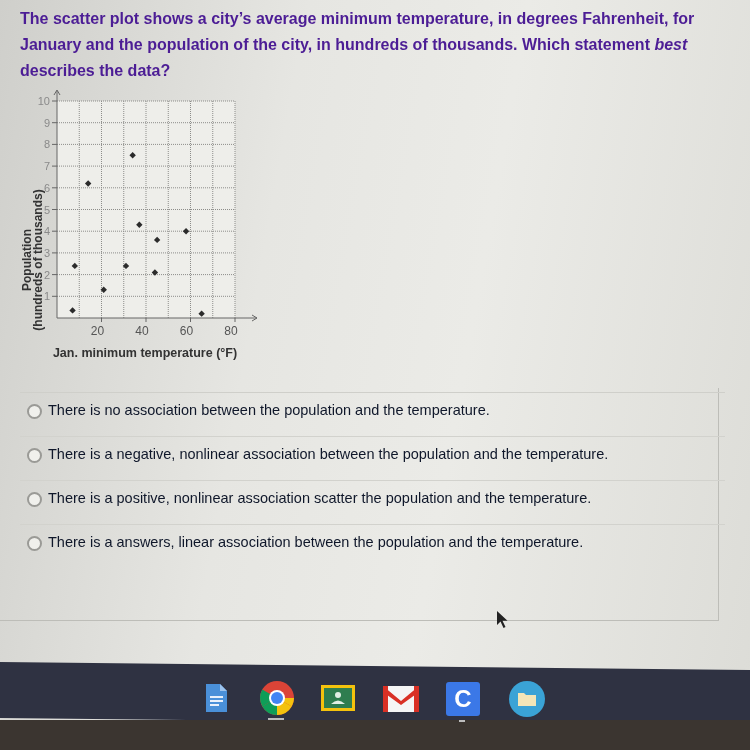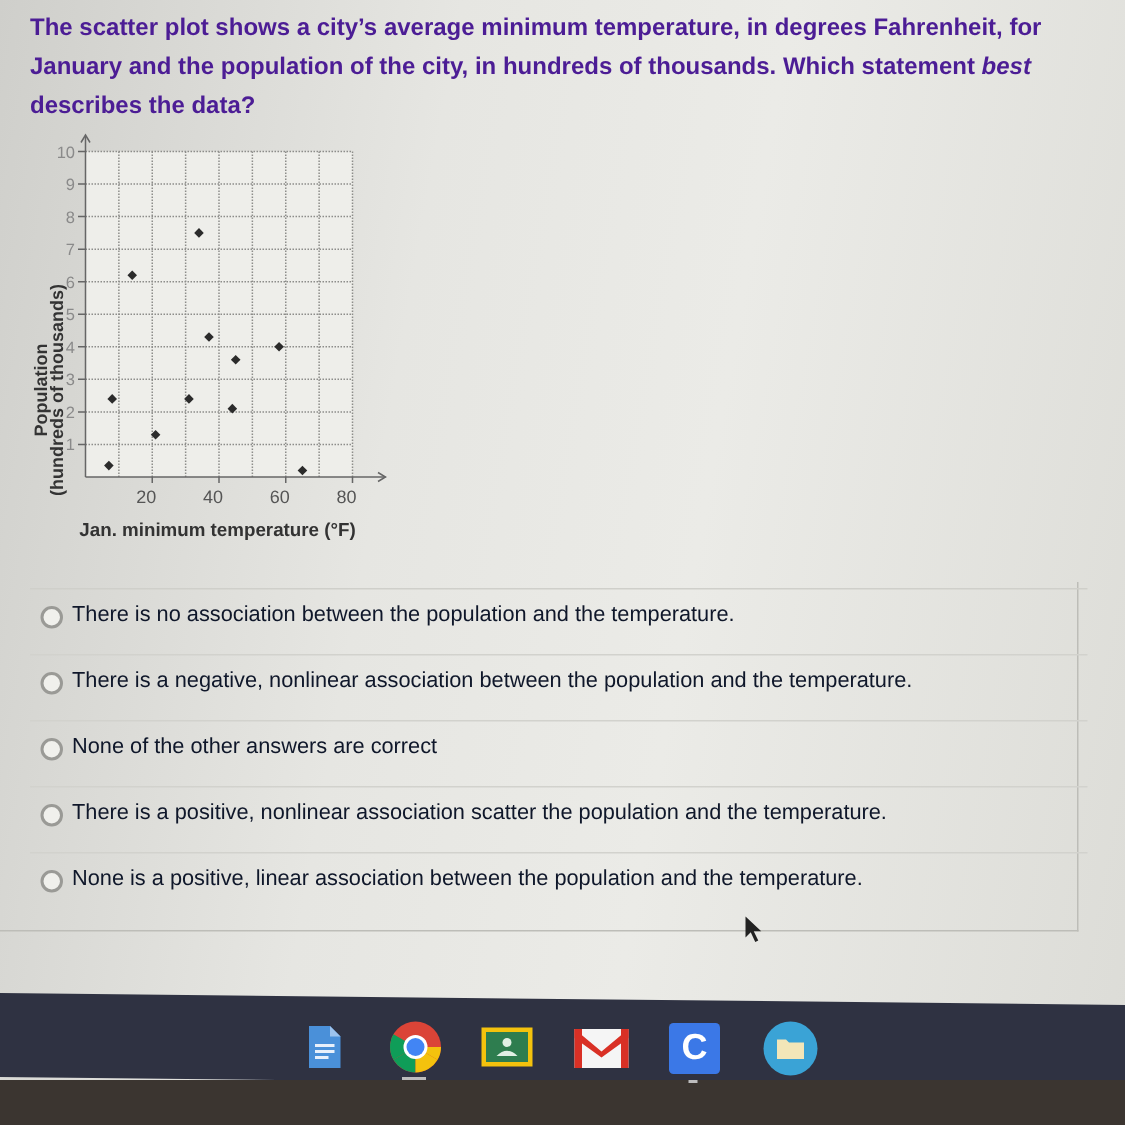--- a/index.html
+++ b/index.html
@@ -126,29 +126,25 @@
     <div class="option">
       <span class="radio"></span>
       <span class="opt-text">There is no association between the population and the temperature.</span>
     </div>
     <div class="option">
       <span class="radio"></span>
       <span class="opt-text">There is a negative, nonlinear association between the population and the temperature.</span>
     </div>
     <div class="option">
       <span class="radio"></span>
-      <span class="opt-text">None of the other answers are correct</span>
-    </div>
-    <div class="option">
-      <span class="radio"></span>
       <span class="opt-text">There is a positive, nonlinear association scatter the population and the temperature.</span>
     </div>
     <div class="option">
       <span class="radio"></span>
-      <span class="opt-text">None is a positive, linear association between the population and the temperature.</span>
+      <span class="opt-text">There is a answers, linear association between the population and the temperature.</span>
     </div>
   </div>
 
 <svg class="cursor" width="14" height="20">
   <path d="M1 1 L1 15 L4.5 11.5 L7.5 18 L9.5 17 L6.5 10.8 L11.5 10.8 Z" fill="#222"></path>
 </svg>
 
 <div class="taskbar"></div>
 <div class="bezel"></div>
 

